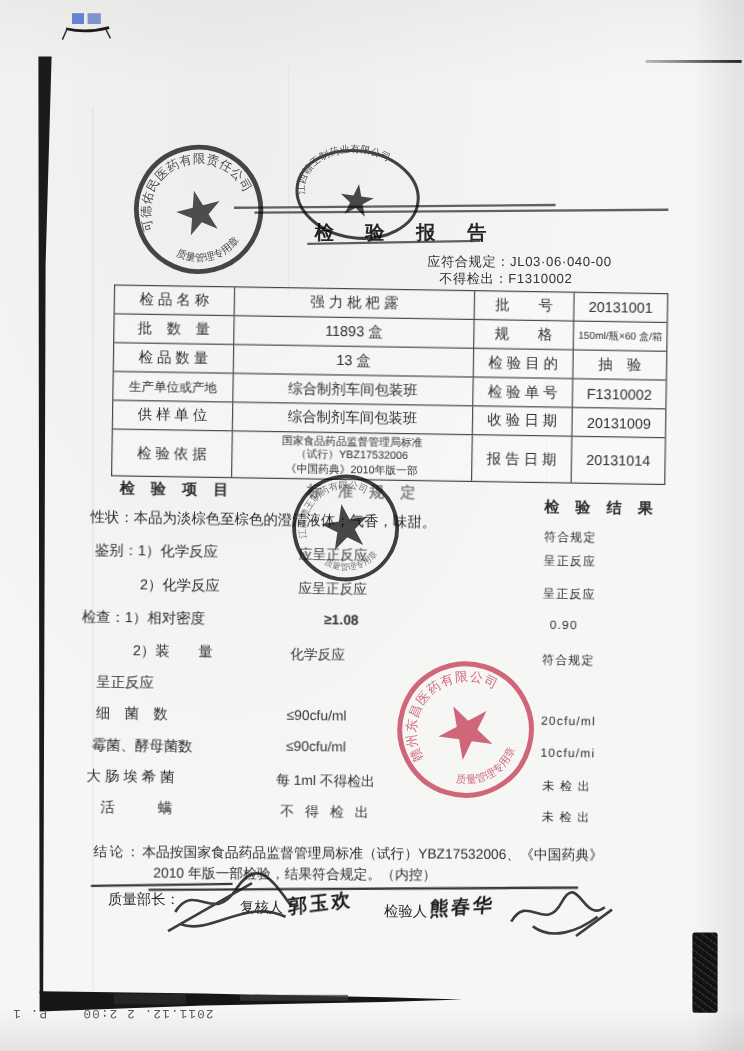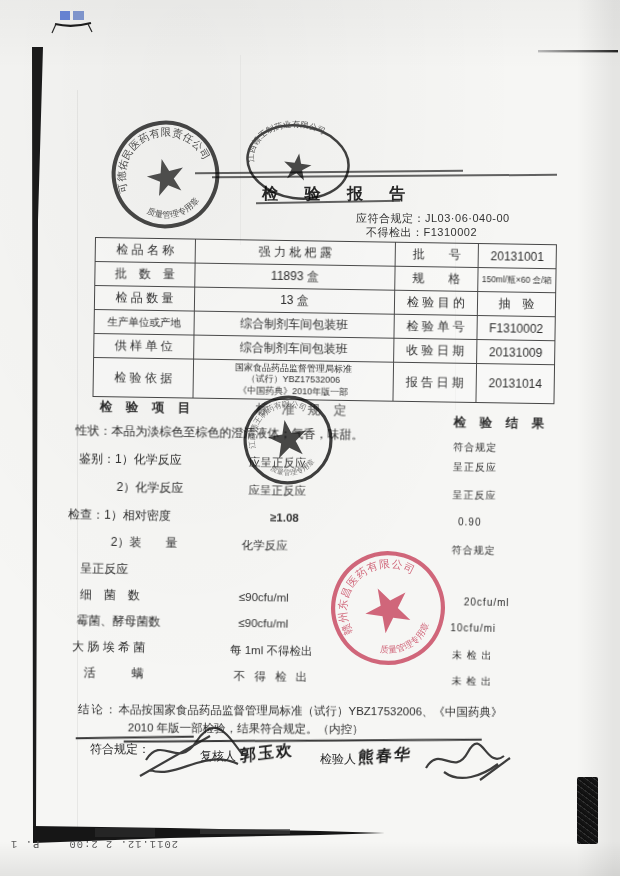--- a/index.html
+++ b/index.html
@@ -165,21 +165,21 @@
       <span class="ritem" style="left:55px;">2）装　　量</span>
       <span class="rstd" style="left:186px;">化学反应</span>
       <span class="rres" style="left:396px;">符合规定</span>
     </div>
     <div class="rrow" style="top:164px;">
       <span class="ritem" style="left:25px;">呈正反应</span>
     </div>
     <div class="rrow" style="top:190px;">
       <span class="ritem" style="left:25px;">细　菌　数</span>
       <span class="rstd" style="left:184px;">≤90cfu/ml</span>
-      <span class="rres" style="left:409px;">20cfu/ml</span>
+      <span class="rres" style="left:396px;">20cfu/ml</span>
     </div>
     <div class="rrow" style="top:216px;">
       <span class="ritem" style="left:22px;">霉菌、酵母菌数</span>
       <span class="rstd" style="left:184px;">≤90cfu/ml</span>
       <span class="rres" style="left:396px;">10cfu/mi</span>
     </div>
     <div class="rrow" style="top:242px;">
       <span class="ritem" style="left:18px;">大 肠 埃 希 菌</span>
       <span class="rstd" style="left:176px;">每 1ml 不得检出</span>
       <span class="rres" style="left:398px;">未 检 出</span>
@@ -191,21 +191,21 @@
     </div>
   </div>
 
   <div class="conclusion">
     <div class="cline" style="left:8px;top:2px;"><span style="letter-spacing:2px;">结论：</span><span>本品按国家食品药品监督管理局标准（试行）YBZ17532006、《中国药典》</span></div>
     <div class="cline" style="left:58px;top:20px;">2010 年版一部检验，结果符合规定。（内控）</div>
     <div class="uline" style="left:6px;top:36px;width:118px;transform:rotate(-1.2deg);"></div>
     <div class="uline" style="left:54px;top:38px;width:358px;transform:rotate(-0.7deg);"></div>
   </div>
 
-  <div class="sig-label" style="left:90px;top:741px;">符合规定：</div>
+  <div class="sig-label" style="left:90px;top:741px;">质量部长：</div>
   <svg class="abs" style="left:138px;top:726px;" width="112" height="54">
     <path d="M8,34 C24,8 40,44 58,16 S88,6 104,28 M12,44 C38,54 66,22 100,38 M2,50 L72,10" stroke="#1c1c1c" stroke-width="2.2" fill="none" opacity="0.85"></path>
   </svg>
   <div class="sig-label" style="left:200px;top:748px;">复核人：</div>
   <div class="sig-name" style="left:240px;top:743px;transform:rotate(-7deg) skewX(-6deg);">郭玉欢</div>
   <div class="sig-label" style="left:320px;top:751px;">检验人：</div>
   <div class="sig-name" style="left:358px;top:746px;transform:rotate(-4deg) skewX(-8deg);">熊春华</div>
   <svg class="abs" style="left:420px;top:738px;" width="96" height="48">
     <path d="M6,30 C20,6 34,40 48,14 S66,32 84,18 M24,34 C40,46 62,38 78,26 M60,42 L90,20" stroke="#1c1c1c" stroke-width="2.2" fill="none" opacity="0.85"></path>
   </svg>

